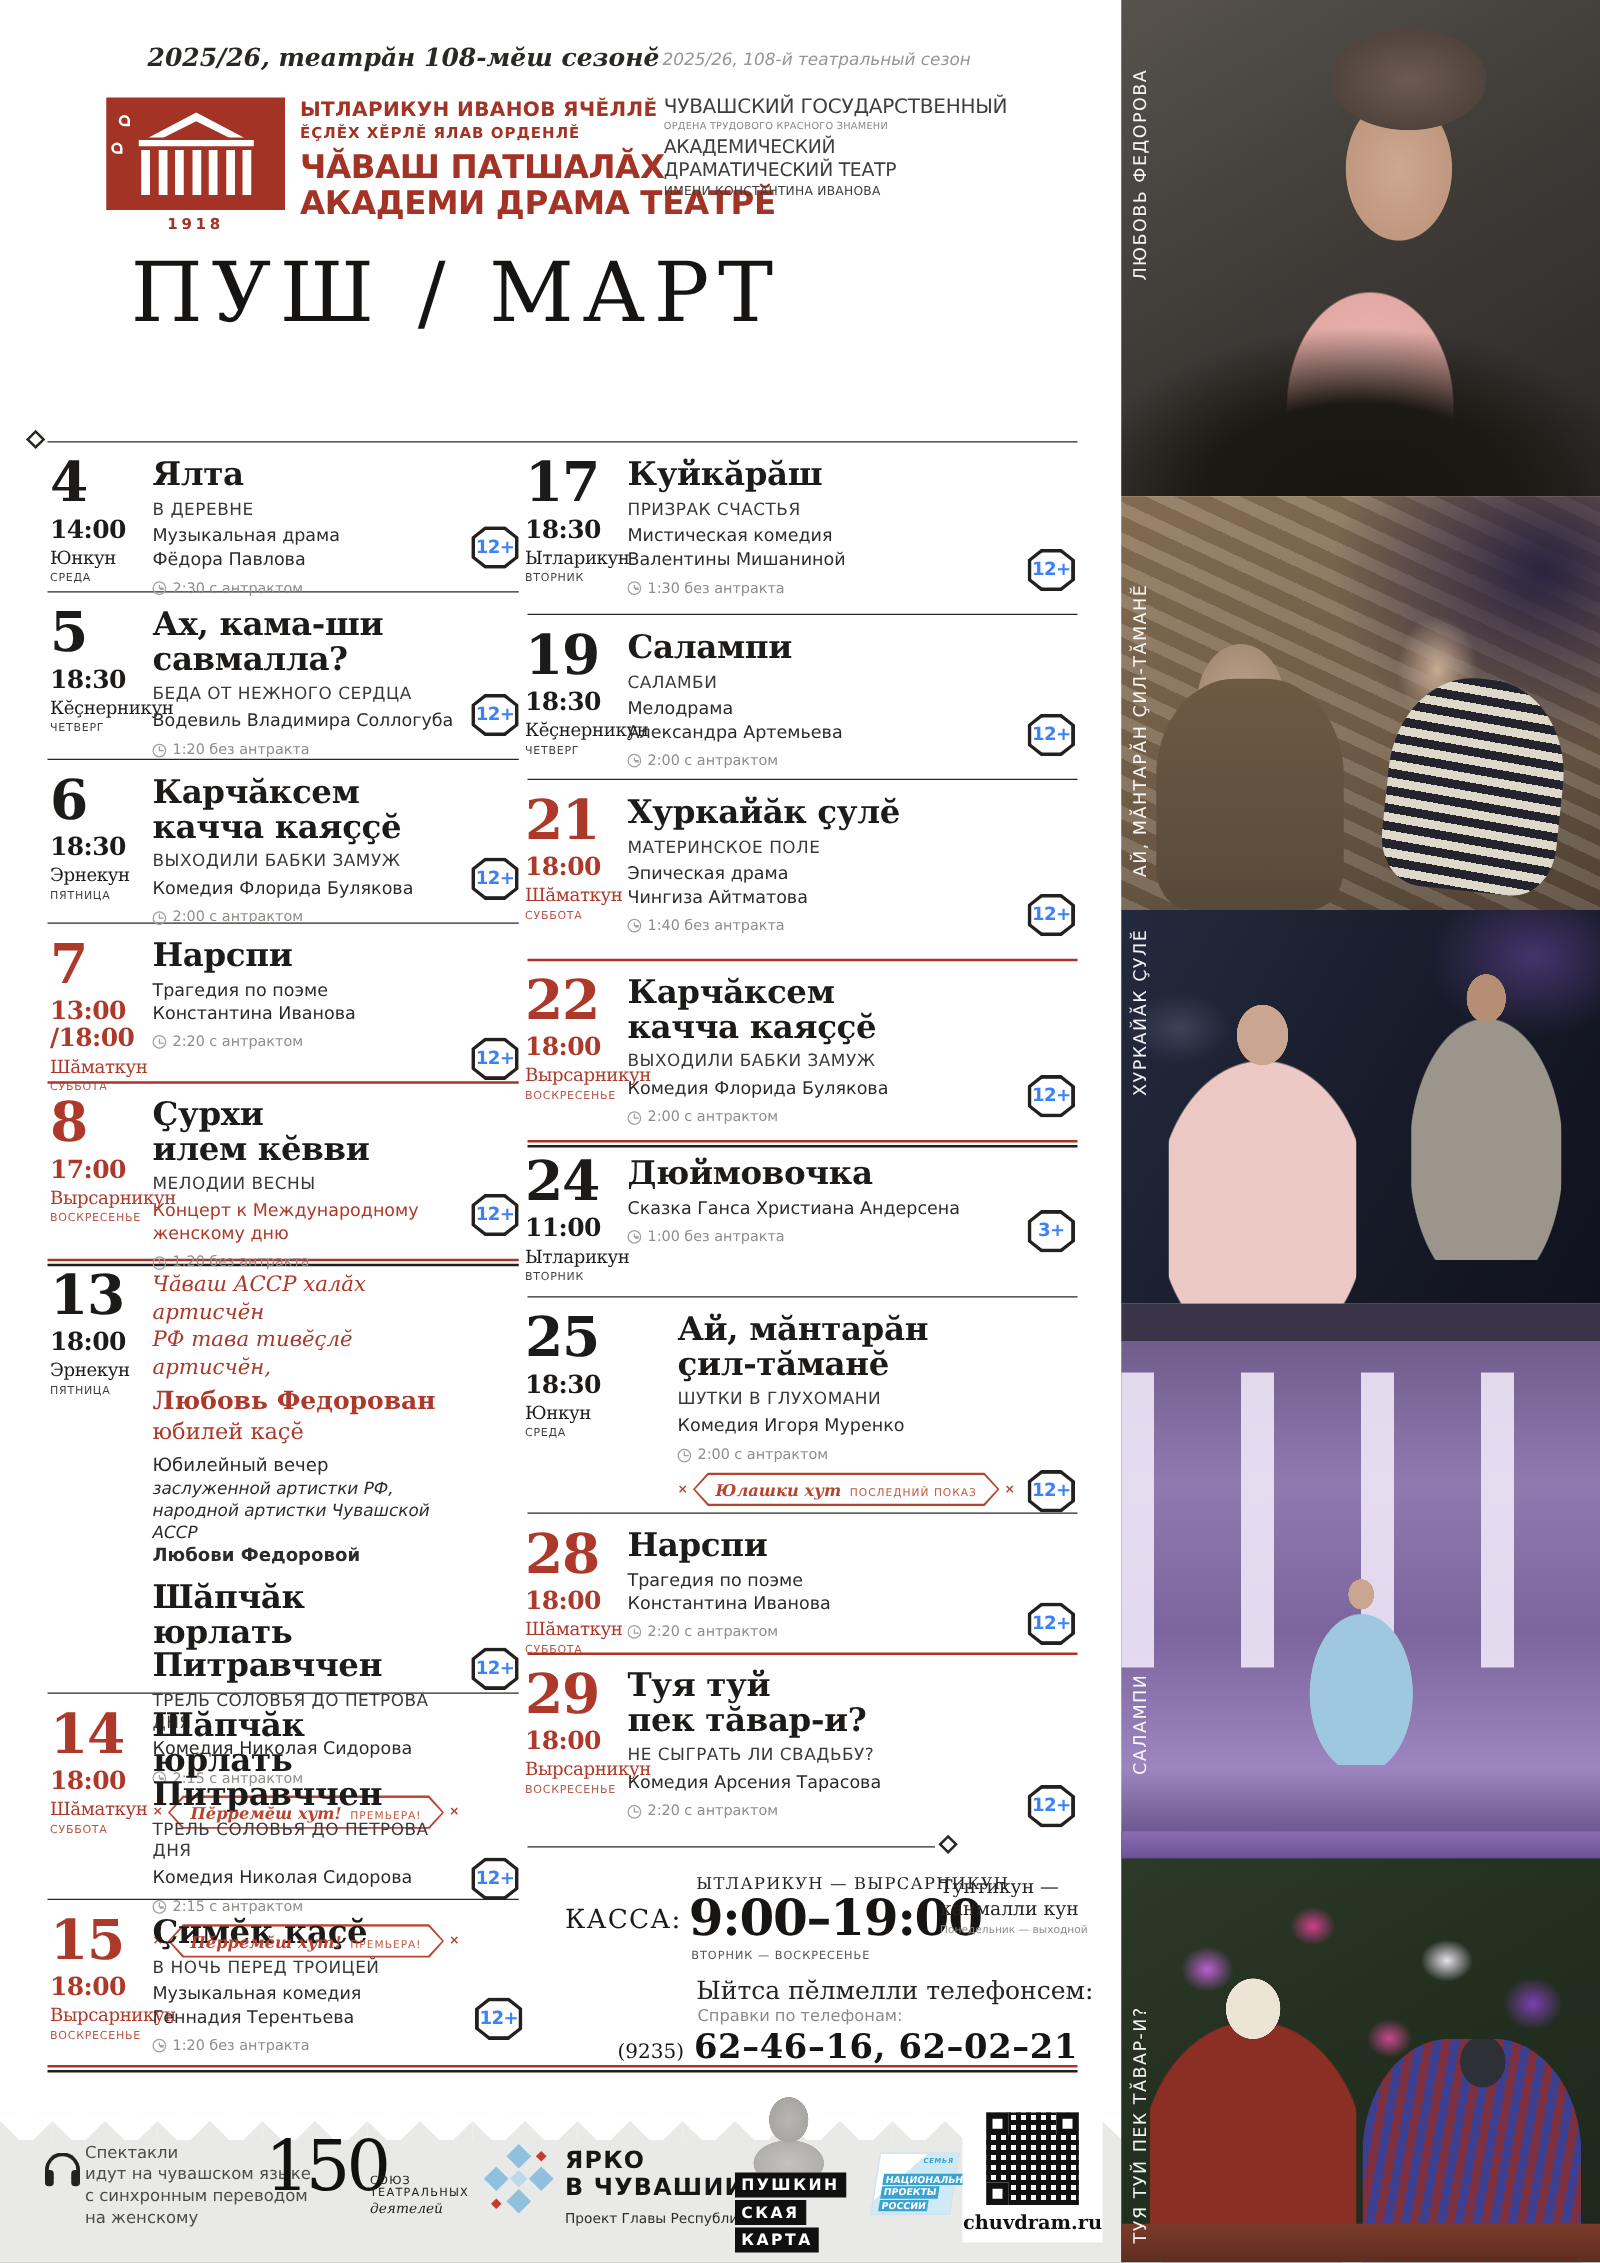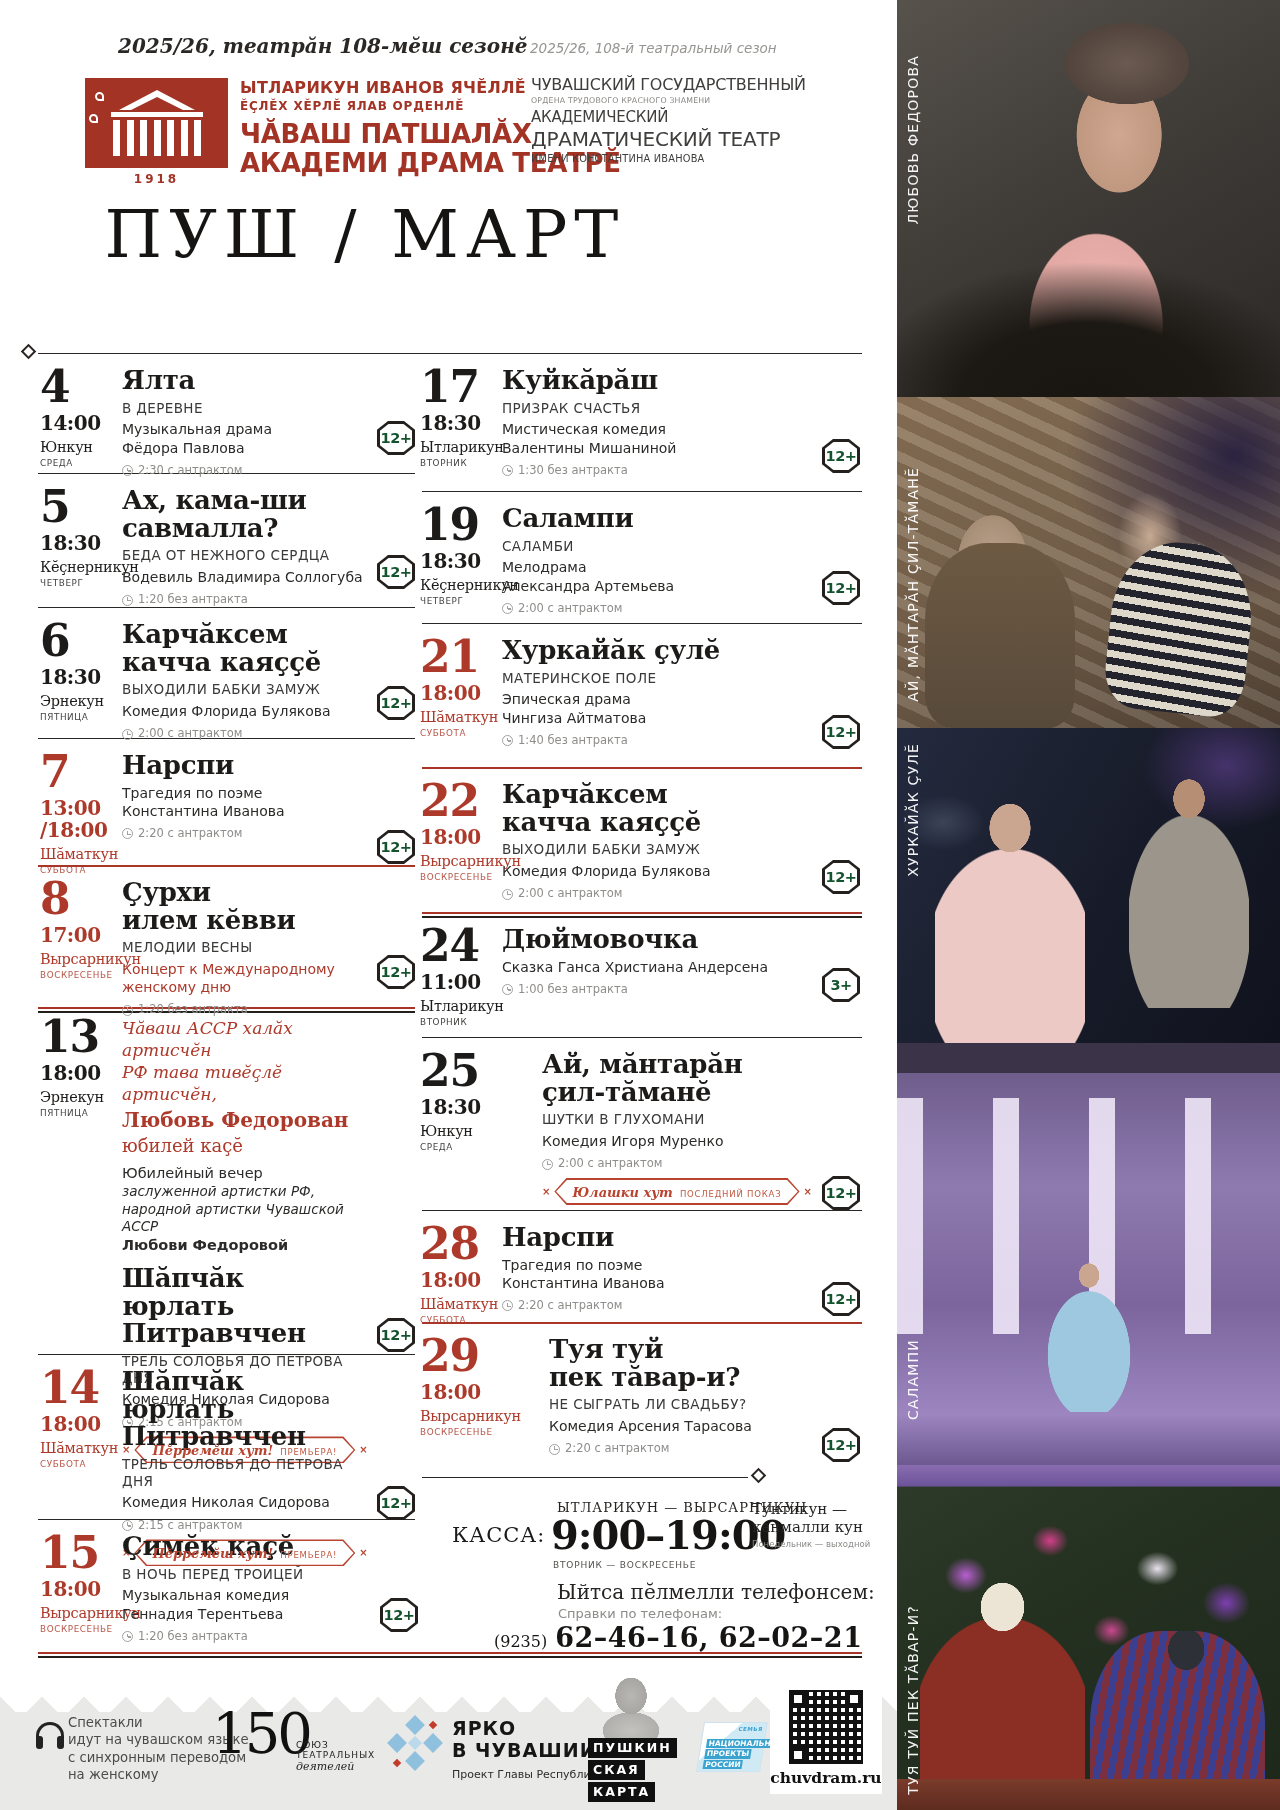--- a/index.html
+++ b/index.html
@@ -29,21 +29,21 @@
   .logo-year{position:absolute;left:85px;top:172px;width:143px;text-align:center;font:700 12px "DejaVu Sans",sans-serif;letter-spacing:3px;color:var(--brick);}
   .name-cv{position:absolute;left:240px;top:80px;color:var(--brick);line-height:1;}
   .name-cv .l1{font-weight:700;font-size:16px;letter-spacing:.3px;}
   .name-cv .l2{font-weight:700;font-size:12px;letter-spacing:.8px;margin-top:4px;}
   .name-cv .l3{font-weight:700;font-size:26px;margin-top:9px;letter-spacing:-.3px;}
   .name-cv .l4{font-weight:700;font-size:26px;margin-top:3px;letter-spacing:-.3px;}
   .name-ru{position:absolute;left:531px;top:77px;color:#3f3e3c;line-height:1;}
   .name-ru .r1{font-size:16px;letter-spacing:-.2px;}
   .name-ru .r2{font-size:7.8px;color:#8a8885;margin-top:4px;letter-spacing:.2px;}
   .name-ru .r3{font-size:15px;margin-top:5px;letter-spacing:-.2px;}
-  .name-ru .r4{font-size:20px;margin-top:4px;letter-spacing:-.2px;}
+  .name-ru .r4{font-size:15px;margin-top:4px;letter-spacing:-.2px;}
   .name-ru .r5{font-size:9.8px;margin-top:5px;letter-spacing:.2px;}
   .month-title{position:absolute;left:40px;top:196px;width:650px;text-align:center;font:400 66px "DejaVu Serif",serif;letter-spacing:7px;color:#161413;}
 
   
   .sep{position:absolute;}
   .sep.dark{border-top:1.6px solid #2b2724;}
   .sep.red{border-top:2px solid #a93528;}
   .sep.double{border-top:2px solid #a93528;}
   .sep.double::after{content:'';position:absolute;left:0;right:0;top:2px;border-top:2px solid #231f1d;}
   .dia{position:absolute;width:11px;height:11px;border:2px solid #2a2522;background:#fff;transform:rotate(45deg);}
@@ -62,21 +62,21 @@
   .s{font:400 13.5px/1.25 "DejaVu Sans",sans-serif;color:#3a3938;letter-spacing:.4px;margin-top:5px;}
   .g{font:400 14px/1.3 "DejaVu Sans",sans-serif;color:#2c2b29;margin-top:4px;}
   .g.red{color:var(--red);}
   .dur{font:400 11.5px/1.2 "DejaVu Sans",sans-serif;color:var(--muted);margin-top:7px;display:flex;align-items:center;gap:5px;}
   .clk{width:11px;height:11px;border:1.3px solid #a3a19e;border-radius:50%;position:relative;flex:0 0 auto;}
   .clk::before{content:'';position:absolute;left:4px;top:1.5px;width:1.4px;height:3.8px;background:#a3a19e;}
   .clk::after{content:'';position:absolute;left:4.6px;top:4.2px;width:3.4px;height:1.4px;background:#a3a19e;}
   .age{position:absolute;width:38px;height:34px;}
   .age::before{content:'';position:absolute;inset:0;background:#23201e;clip-path:polygon(29% 0,71% 0,100% 26%,100% 74%,71% 100%,29% 100%,0 74%,0 26%);}
   .age::after{content:'';position:absolute;inset:2.6px;background:#fff;clip-path:polygon(29% 0,71% 0,100% 26%,100% 74%,71% 100%,29% 100%,0 74%,0 26%);}
-  .age span{position:absolute;inset:0;display:flex;align-items:center;justify-content:center;font:700 14.5px "DejaVu Sans",sans-serif;color:#14532d;z-index:1;letter-spacing:-.5px;}
+  .age span{position:absolute;inset:0;display:flex;align-items:center;justify-content:center;font:700 14.5px "DejaVu Sans",sans-serif;color:#3b82f6;z-index:1;letter-spacing:-.5px;}
 
   .rib{display:flex;align-items:center;gap:4px;margin-top:7px;}
   .orn{color:#b8432f;font:700 10px "DejaVu Sans",sans-serif;}
   .rib-box{position:relative;display:inline-block;padding:4px 18px;white-space:nowrap;}
   .rib-box::before{content:'';position:absolute;inset:0;background:#b8432f;clip-path:polygon(0 50%,12px 0,calc(100% - 12px) 0,100% 50%,calc(100% - 12px) 100%,12px 100%);}
   .rib-box::after{content:'';position:absolute;inset:1.7px;background:#fff;clip-path:polygon(0 50%,11px 0,calc(100% - 11px) 0,100% 50%,calc(100% - 11px) 100%,11px 100%);}
   .rib-box i{position:relative;z-index:1;}
   .rib-cv{font:italic 700 13px "DejaVu Serif",serif;color:#b8432f;}
   .rib-ru{font:400 8.5px "DejaVu Sans",sans-serif;color:#c05a42;letter-spacing:.8px;margin-left:7px;}
 
@@ -596,21 +596,21 @@
       <div class="age" style="left: 822px; top: 1282px;">
         <span>12+</span>
       </div>
       <div class="ev weekend" style="left: 0px; top: 1322px; width: 897px; height: 155px;">
         <div class="ev-date" style="left: 420px; top: 14px;">
           <div class="d-num">29</div>
           <div class="d-time">18:00</div>
           <div class="d-wcv">Вырсарникун</div>
           <div class="d-wru">ВОСКРЕСЕНЬЕ</div>
         </div>
-        <div class="ev-body" style="left: 502px; top: 14px; width: 312px; margin-left: 47px;">
+        <div class="ev-body" style="left: 502px; top: 14px; width: 312px;">
           <div class="t">Туя туй<br>пек тӑвар-и?</div>
           <div class="s">НЕ СЫГРАТЬ ЛИ СВАДЬБУ?</div>
           <div class="g">Комедия Арсения Тарасова</div>
           <div class="dur">
             <span class="clk"></span>
             <span>2:20 с антрактом</span>
           </div>
         </div>
       </div>
       <div class="age" style="left: 822px; top: 1428px;">

